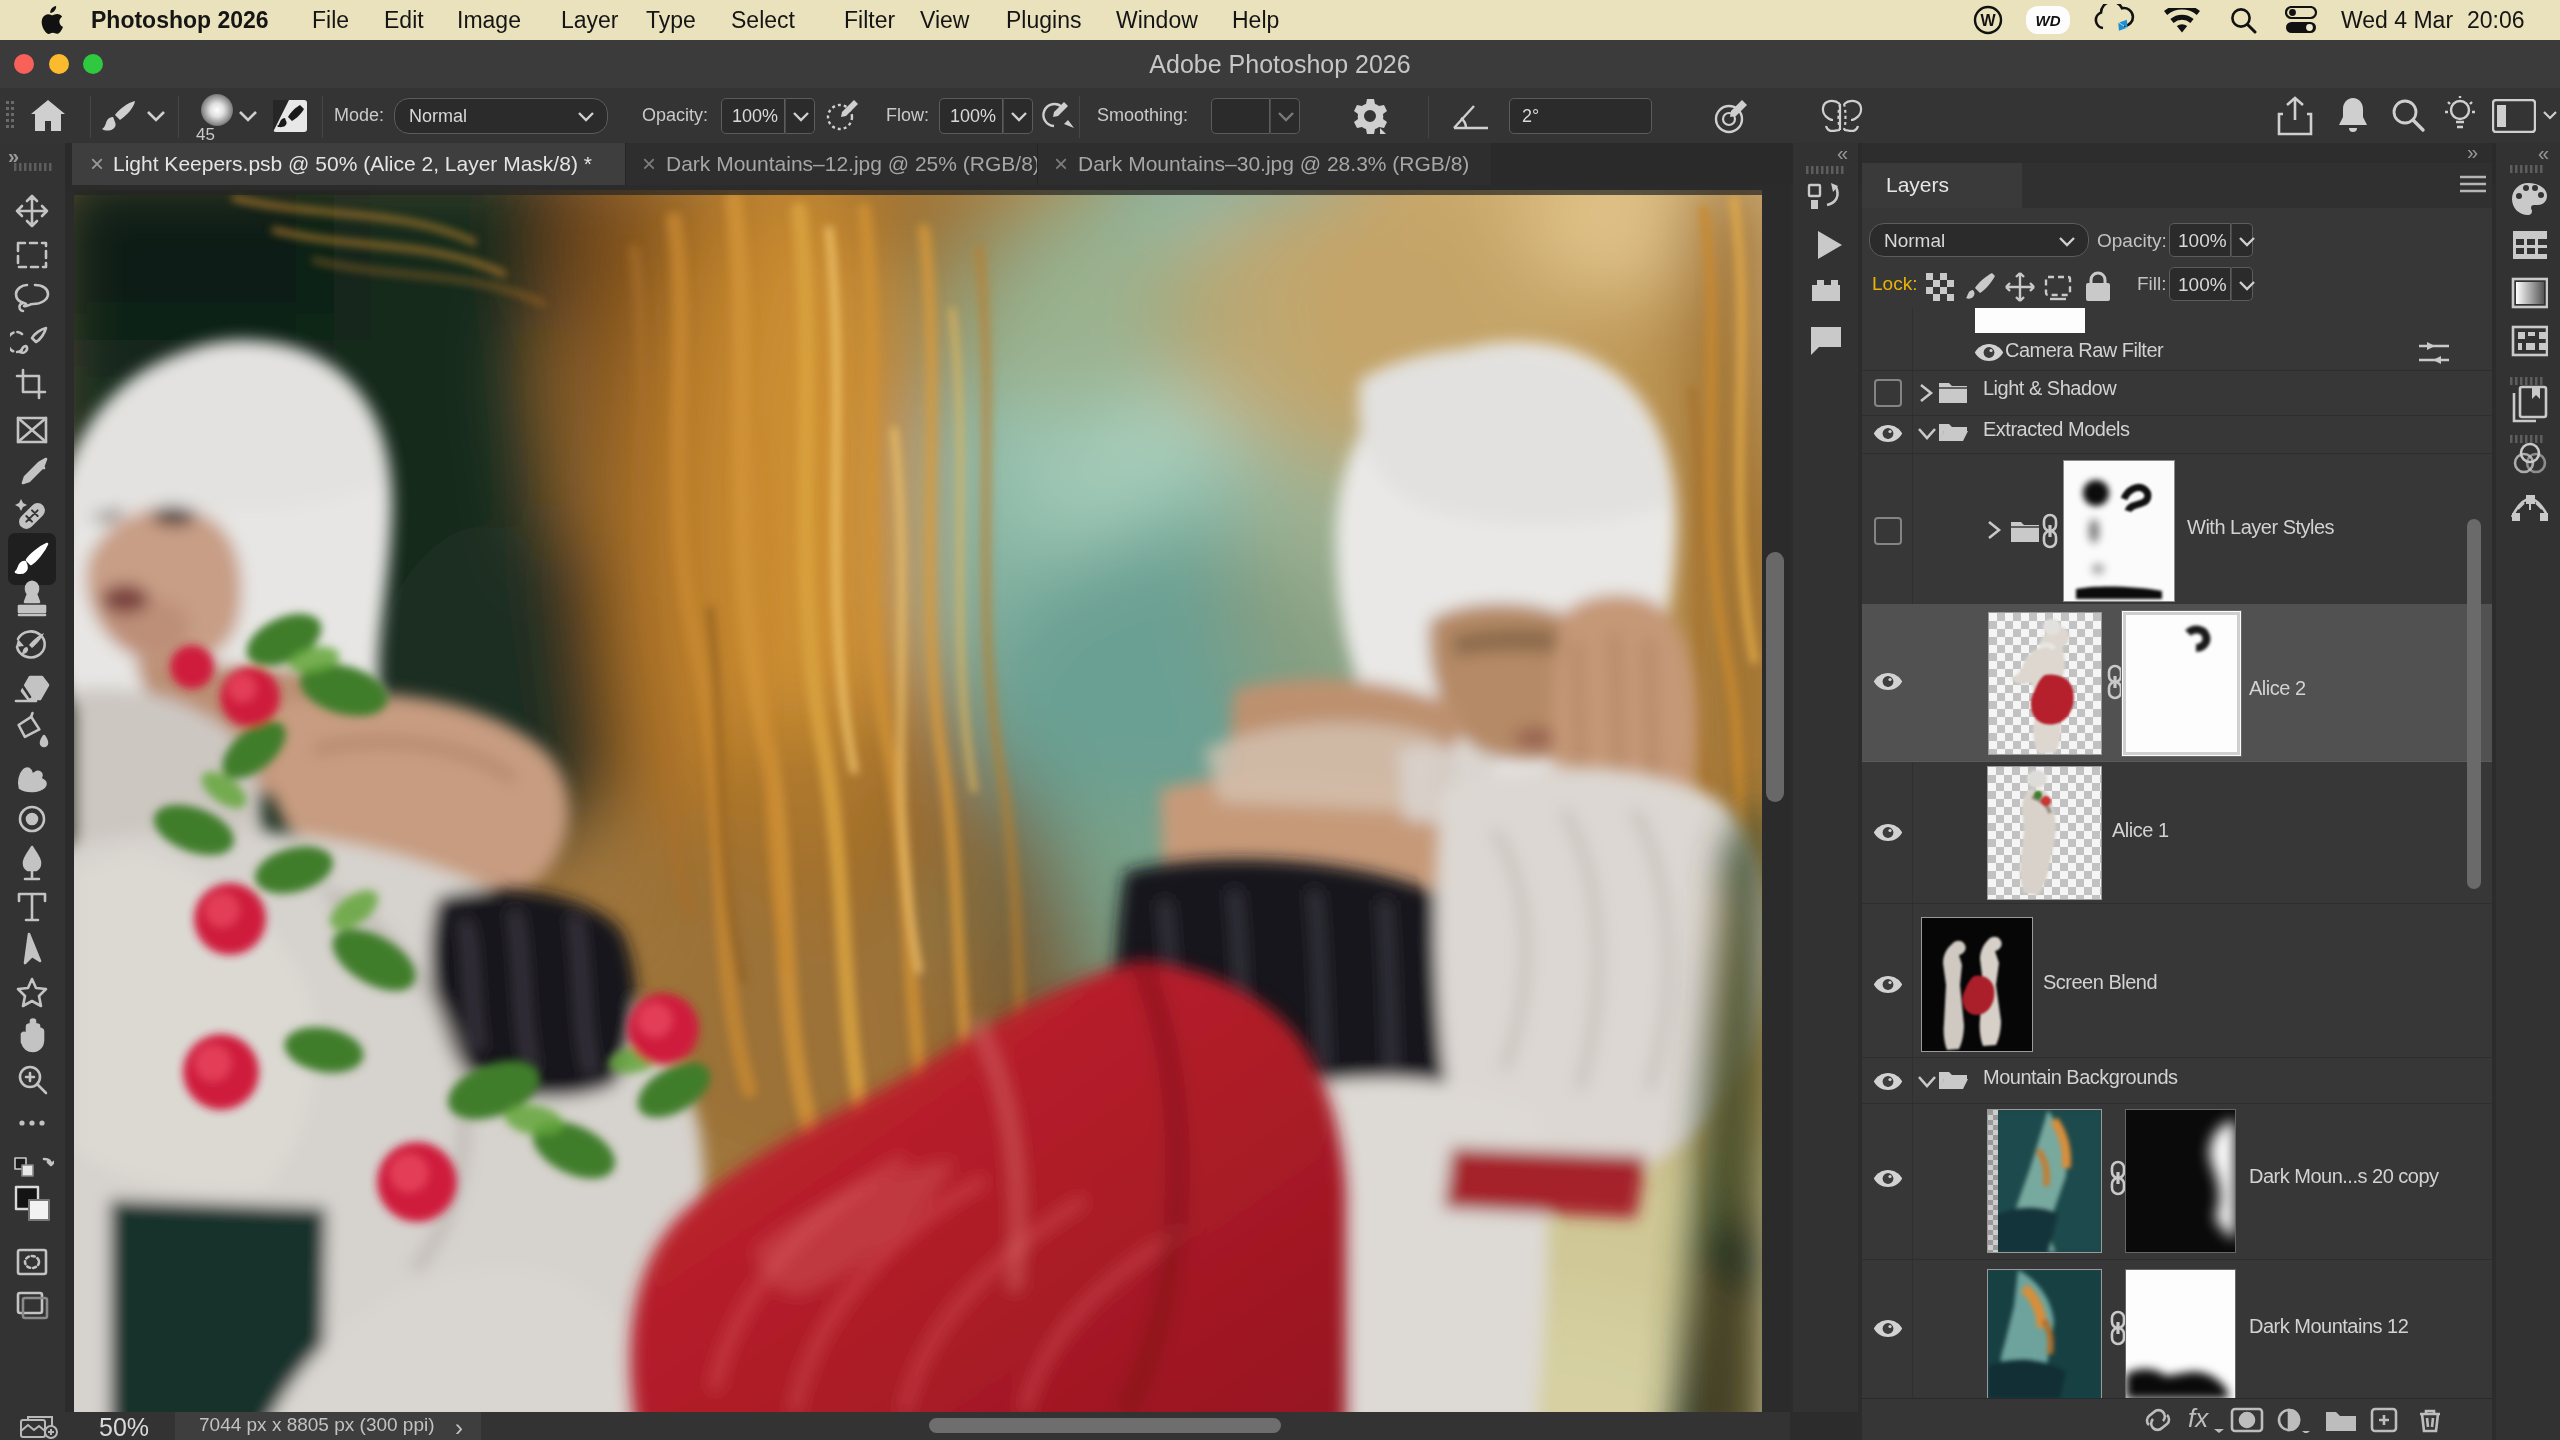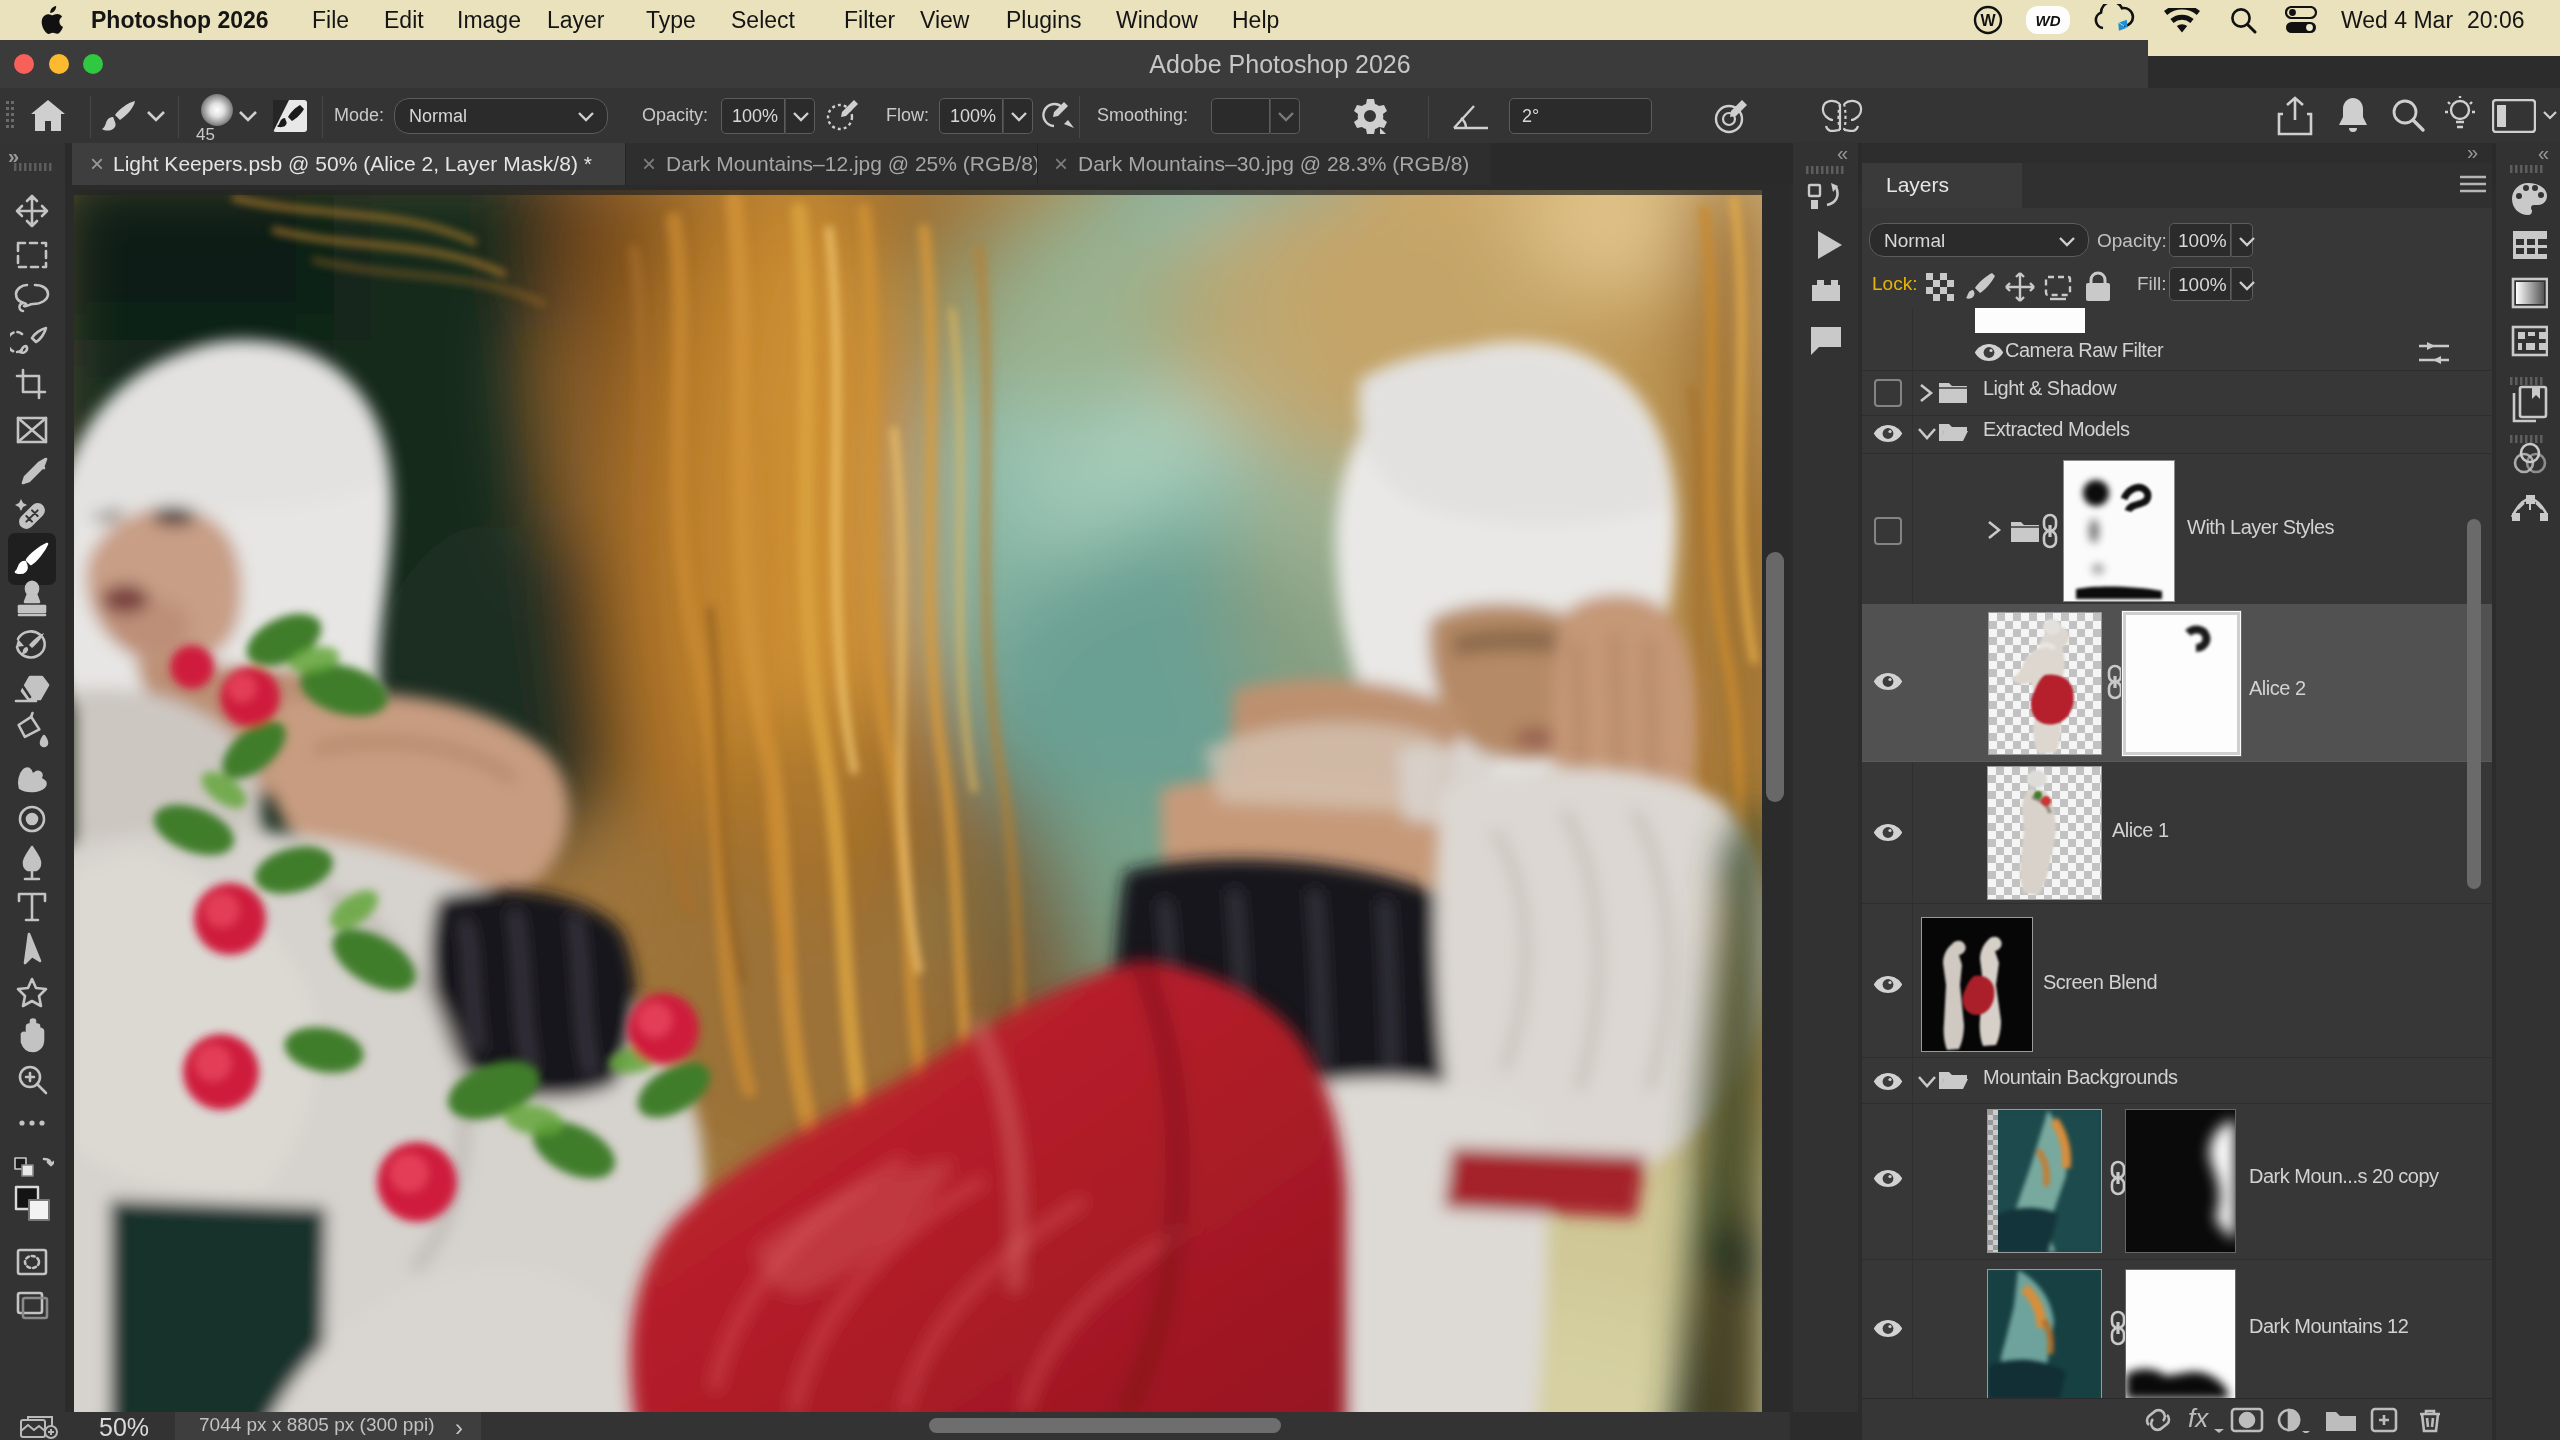--- a/index.html
+++ b/index.html
@@ -1,18 +1,18 @@
 <!DOCTYPE html>
 <html><head><meta charset="utf-8">
 <style>
 html,body{margin:0;padding:0;width:2560px;height:1440px;overflow:hidden;background:#2c2c2c;font-family:"Liberation Sans",sans-serif;}
 .abs{position:absolute;}
 #menubar{left:0;top:0;width:2560px;height:56px;background:#e9e2bc;color:#151515;font-size:23px;text-align:right;}
 .mitem{position:absolute;top:7px;}
-#titlebar{left:0;top:40px;width:2148px;height:48px;background:#3b3b3b;}
+#titlebar{left:0;top:40px;width:2560px;height:48px;background:#3b3b3b;}
 .tl{position:absolute;top:14px;width:20px;height:20px;border-radius:50%;}
 #optionsbar{left:0;top:88px;width:2560px;height:55px;background:#343434;border-bottom:1px solid #282828;color:#c9c9c9;font-size:18px;}
 #tabbar{left:0;top:143px;width:2560px;height:42px;background:#2a2a2a;}
 .tab{position:absolute;top:0;height:42px;font-size:21px;white-space:nowrap;}
 #toolbar{left:0;top:143px;width:65px;height:1269px;background:#333333;}
 #canvasarea{left:65px;top:185px;width:1725px;height:1227px;background:#2b2b2b;}
 #statusbar{left:0;top:1412px;width:1790px;height:28px;background:#333333;color:#c6c6c6;font-size:19px;}
 #stripA{left:1793px;top:143px;width:65px;height:1269px;background:#323232;}
 #layers{left:1862px;top:143px;width:630px;height:1297px;background:#373737;color:#c9c9c9;font-size:19px;}
 #stripB{left:2496px;top:143px;width:64px;height:1297px;background:#323232;}
@@ -25,21 +25,21 @@
 </style></head>
 <body>
 <div class="abs" id="menubar">
 <svg class="abs" style="left:37px;top:6px" width="26" height="30" viewBox="0 0 26 30">
       <path fill="#111" d="M17.5 4.8c1.1-1.4 1.9-3.3 1.6-4.8-1.5.1-3.2 1-4.3 2.3-1 1.2-1.8 3.1-1.5 4.7 1.6.1 3.1-.8 4.2-2.2zm4.9 10.9c0-3.3 2.7-4.9 2.8-5-1.5-2.2-3.9-2.5-4.7-2.6-2-.2-3.9 1.2-5 1.2-1 0-2.6-1.2-4.3-1.1-2.2 0-4.2 1.3-5.4 3.3-2.3 4-.6 9.9 1.7 13.1 1.1 1.6 2.4 3.4 4.1 3.3 1.6-.1 2.3-1.1 4.3-1.1s2.6 1.1 4.3 1c1.8 0 2.9-1.6 4-3.2 1.3-1.9 1.8-3.7 1.8-3.8-.1 0-3.5-1.4-3.6-5.1z"></path>
     </svg>
 <div class="mitem" style="left:91px;font-weight:bold;">Photoshop 2026</div>
 <div class="mitem" style="left:312px;">File</div>
 <div class="mitem" style="left:384px;">Edit</div>
 <div class="mitem" style="left:457px;">Image</div>
-<div class="mitem" style="left:547px;">Layer</div>
+<div class="mitem" style="left:561px;">Layer</div>
 <div class="mitem" style="left:646px;">Type</div>
 <div class="mitem" style="left:731px;">Select</div>
 <div class="mitem" style="left:844px;">Filter</div>
 <div class="mitem" style="left:920px;">View</div>
 <div class="mitem" style="left:1006px;">Plugins</div>
 <div class="mitem" style="left:1116px;">Window</div>
 <div class="mitem" style="left:1232px;">Help</div>
 <svg class="abs" style="left:1973px;top:5px" width="30" height="30" viewBox="0 0 30 30">
       <circle cx="15" cy="15" r="13" fill="none" stroke="#111" stroke-width="2.4"></circle>
       <text x="15" y="21" font-size="16" font-weight="bold" text-anchor="middle" fill="#111" font-family="Liberation Sans">W</text>

